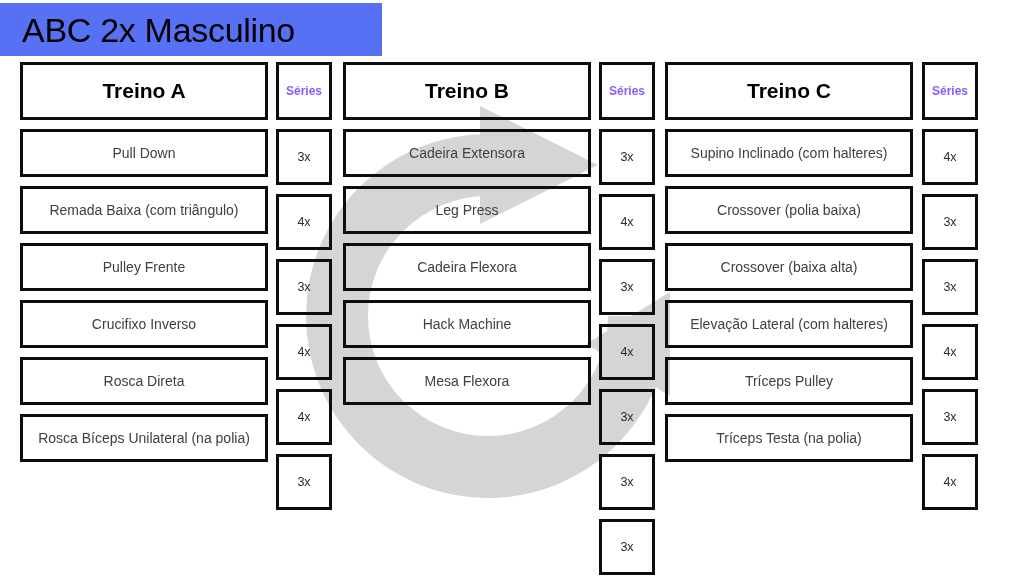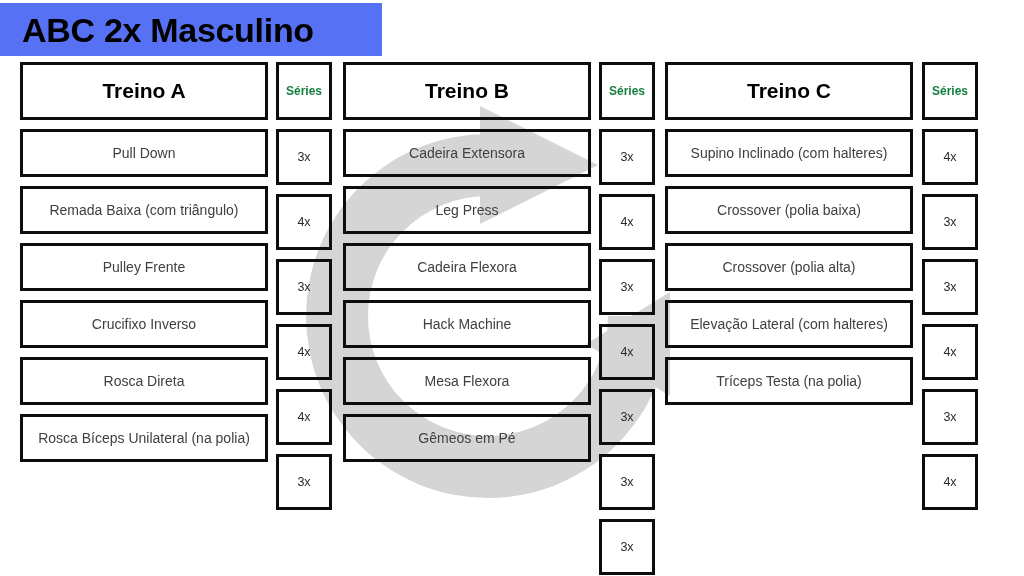--- a/index.html
+++ b/index.html
@@ -40,21 +40,21 @@
     width: 382px;
     height: 53px;
     background: #5771f5;
     z-index: 3;
     display: flex;
     align-items: center;
   }
   #title-text {
     margin-left: 22px;
     font-size: 34px;
-    font-weight: bold;
+    font-weight: normal;
     color: #000000;
     letter-spacing: -0.3px;
     line-height: 1;
     white-space: nowrap;
   }
 
   
   #grid {
     position: absolute;
     left: 0;
@@ -98,21 +98,21 @@
     margin-bottom: 9px;
   }
   .head .head-label {
     font-size: 21px;
     font-weight: bold;
     color: #000000;
   }
   .head-se .head-label {
     font-size: 12px;
     font-weight: bold;
-    color: #15803d;
+    color: #8b5cf6;
   }
   .ex-label {
     font-size: 14px;
     color: #404040;
     line-height: 1.15;
     white-space: nowrap;
   }
   .se-label {
     font-size: 12.5px;
     color: #2b2b2b;
@@ -201,23 +201,20 @@
       </div>
       <div class="cell cell-ex">
         <span class="ex-label">Cadeira Flexora</span>
       </div>
       <div class="cell cell-ex">
         <span class="ex-label">Hack Machine</span>
       </div>
       <div class="cell cell-ex">
         <span class="ex-label">Mesa Flexora</span>
       </div>
-      <div class="cell cell-ex">
-        <span class="ex-label">Gêmeos em Pé</span>
-      </div>
     </div>
 
     <div class="workout-col col-bs">
       <div class="cell cell-se head head-se">
         <span class="head-label">Séries</span>
       </div>
       <div class="cell cell-se">
         <span class="se-label">3x</span>
       </div>
       <div class="cell cell-se">
@@ -244,24 +241,27 @@
       <div class="cell cell-ex head">
         <span class="head-label">Treino C</span>
       </div>
       <div class="cell cell-ex">
         <span class="ex-label">Supino Inclinado (com halteres)</span>
       </div>
       <div class="cell cell-ex">
         <span class="ex-label">Crossover (polia baixa)</span>
       </div>
       <div class="cell cell-ex">
-        <span class="ex-label">Crossover (polia alta)</span>
+        <span class="ex-label">Crossover (baixa alta)</span>
       </div>
       <div class="cell cell-ex">
         <span class="ex-label">Elevação Lateral (com halteres)</span>
+      </div>
+      <div class="cell cell-ex">
+        <span class="ex-label">Tríceps Pulley</span>
       </div>
       <div class="cell cell-ex">
         <span class="ex-label">Tríceps Testa (na polia)</span>
       </div>
     </div>
 
     <div class="workout-col col-cs">
       <div class="cell cell-se head head-se">
         <span class="head-label">Séries</span>
       </div>

